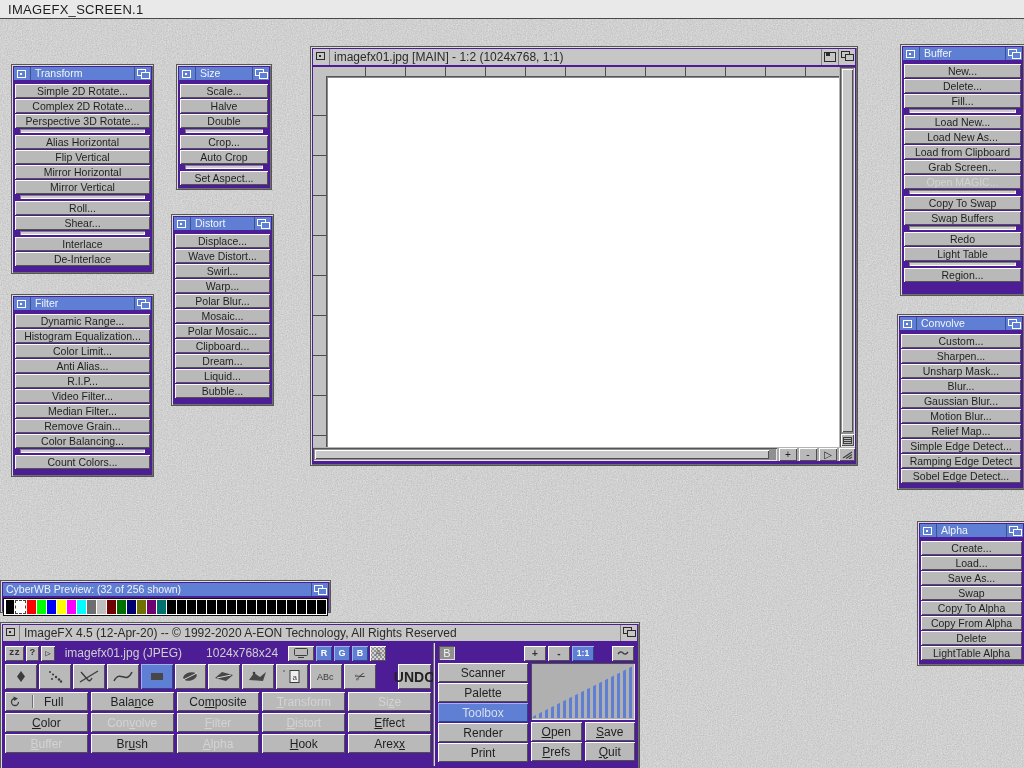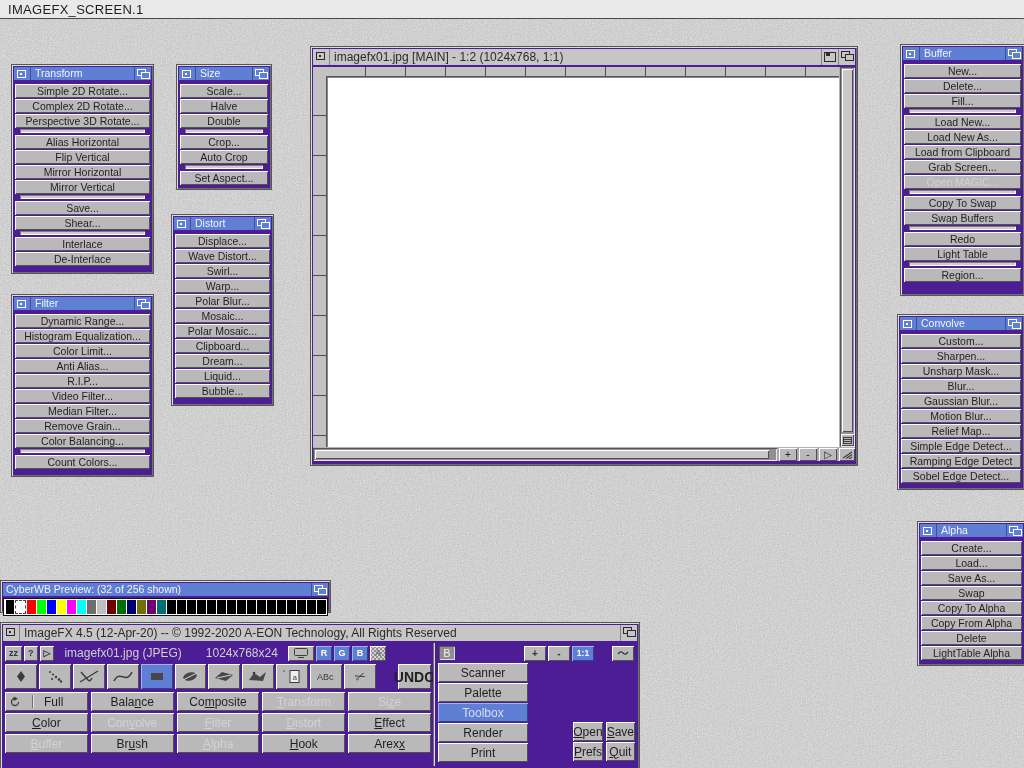--- a/index.html
+++ b/index.html
@@ -67,21 +67,21 @@
   .iw-btn{width:18px;margin-left:2px;border:0;background:#b9b9b9;font-family:inherit;font-size:10px;line-height:11px;
           color:#222;box-shadow:inset 1px 1px 0 #fff,inset -1px -1px 0 #4f4f4f;padding:0;cursor:pointer;}
   .iw-resize{width:16px;margin-left:2px;background:#b9b9b9;box-shadow:inset 1px 1px 0 #fff,inset -1px -1px 0 #4f4f4f;
              display:flex;align-items:center;justify-content:center;cursor:nwse-resize;}
 
   
   .mw-body{display:flex;margin:2px;height:123px;}
   .mw-left{width:430px;flex:none;}
   .mw-right{flex:1;border-left:1px solid #6f6f6f;box-shadow:inset 1px 0 0 #dcdcdc;padding-left:2px;}
   .rowA{display:flex;align-items:center;height:18px;padding:1px 2px;gap:2px;}
-  .sbtn{height:15px;border:0;background:#b9b9b9;font-family:Liberation Sans, sans-serif;font-size:9px;font-weight:bold;color:#333;
+  .sbtn{height:15px;border:0;background:#b9b9b9;font-family:Liberation Mono, monospace;font-size:9px;font-weight:bold;color:#333;
         box-shadow:inset 1px 1px 0 #fff,inset -1px -1px 0 #4f4f4f;padding:0 4px;cursor:pointer;}
   .ghosttxt{color:#d0d0d0;font-size:12px;white-space:nowrap;}
   .chbtn{width:16px;height:15px;border:0;font-family:inherit;font-size:9px;font-weight:bold;color:#fff;
          background:#5e7fd4;box-shadow:inset 1px 1px 0 #9fb3e6,inset -1px -1px 0 #2c4586;padding:0;cursor:pointer;}
   .checker{background:repeating-conic-gradient(#d2d2d2 0 25%,#8f8f8f 0 50%) 0 0/4px 4px;color:#6e6e6e;
            box-shadow:inset 1px 1px 0 #fff,inset -1px -1px 0 #4f4f4f;}
   .tools{display:flex;gap:2px;padding:1px 2px;}
   .tool{width:33px;height:25px;border:0;background:#b9b9b9;box-shadow:inset 1px 1px 0 #fff,inset -1px -1px 0 #4f4f4f;
         display:flex;align-items:center;justify-content:center;padding:0;cursor:pointer;font-family:inherit;}
   .tool.sel{background:#5e7fd4;box-shadow:inset 1px 1px 0 #9fb3e6,inset -1px -1px 0 #2c4586;}
@@ -97,21 +97,21 @@
   .blabel{width:16px;height:14px;text-align:center;font-size:11px;line-height:14px;color:#f2f2f2;background:#8f8f8f;
           box-shadow:inset 1px 1px 0 #565656,inset -1px -1px 0 #dcdcdc;}
   .zbtn{width:22px;height:15px;border:0;background:#b9b9b9;font-family:inherit;font-size:10px;font-weight:bold;color:#333;
         box-shadow:inset 1px 1px 0 #fff,inset -1px -1px 0 #4f4f4f;padding:0;cursor:pointer;}
   .zbtn.sel{background:#5e7fd4;color:#fff;box-shadow:inset 1px 1px 0 #9fb3e6,inset -1px -1px 0 #2c4586;font-size:8.5px;}
   .rowC{display:flex;padding:0 2px;}
   .sidecol{width:90px;flex:none;}
   .sidebtn{display:block;width:100%;height:19px;margin-bottom:1px;border:0;background:#b9b9b9;font-family:inherit;
            font-size:12px;color:#1f1f1f;box-shadow:inset 1px 1px 0 #fff,inset -1px -1px 0 #4f4f4f;padding:0;cursor:pointer;}
   .sidebtn.sel{background:#5e7fd4;color:#d9dff0;box-shadow:inset 1px 1px 0 #9fb3e6,inset -1px -1px 0 #2c4586;}
-  .rampcol{flex:1;padding-left:3px;display:flex;flex-direction:column;align-items:flex-end;}
+  .rampcol{flex:1;padding-left:3px;display:flex;flex-direction:column;}
   .ramp{position:relative;height:57px;margin-bottom:2px;background:#b0b0b0;
         box-shadow:inset 1px 1px 0 #4e4e4e,inset -1px -1px 0 #e8e8e8;}
   .ramp .tri{position:absolute;inset:2px;background:repeating-linear-gradient(90deg,#5e7fd4 0 3px,#b0b0b0 3px 6px);
              clip-path:polygon(0 97%,100% 2%,100% 100%,0 100%);}
   .rampbtns{display:grid;grid-template-columns:1fr 1fr;gap:1px 3px;}
   .rampbtns .gbtn{height:19px;}
 
   
   .swrow{display:flex;height:14px;margin:0 2px 2px;background:#fff;border:1px solid #111;padding:1px;}
   .sw{flex:1;margin:0 .5px;}
@@ -162,21 +162,21 @@
     <div class="pbody">
       <button class="pbtn">Simple 2D Rotate...</button>
       <button class="pbtn">Complex 2D Rotate...</button>
       <button class="pbtn">Perspective 3D Rotate...</button>
       <div class="pdiv"></div>
       <button class="pbtn">Alias Horizontal</button>
       <button class="pbtn">Flip Vertical</button>
       <button class="pbtn">Mirror Horizontal</button>
       <button class="pbtn">Mirror Vertical</button>
       <div class="pdiv"></div>
-      <button class="pbtn">Save...</button>
+      <button class="pbtn">Roll...</button>
       <button class="pbtn">Shear...</button>
       <div class="pdiv"></div>
       <button class="pbtn">Interlace</button>
       <button class="pbtn">De-Interlace</button>
     </div>
   </div>
 
   <div class="window" style="left:176px;top:64px;width:94px;height:124px">
     <div class="tbar">
       <span class="gad gclose">

